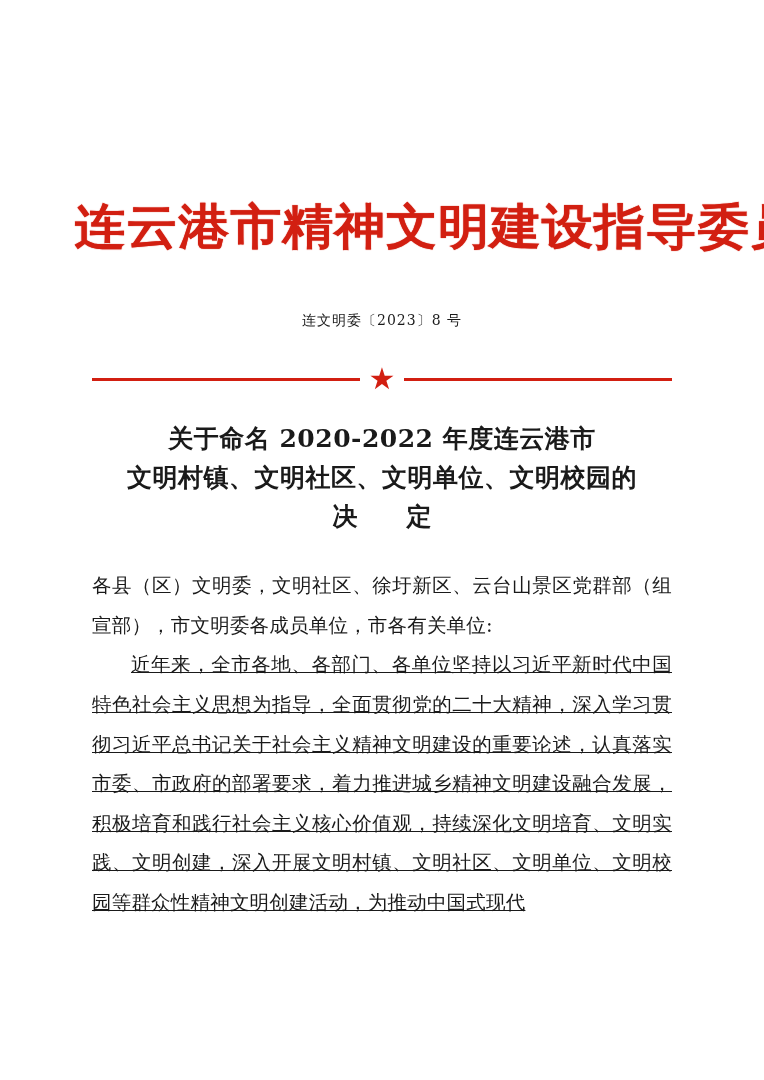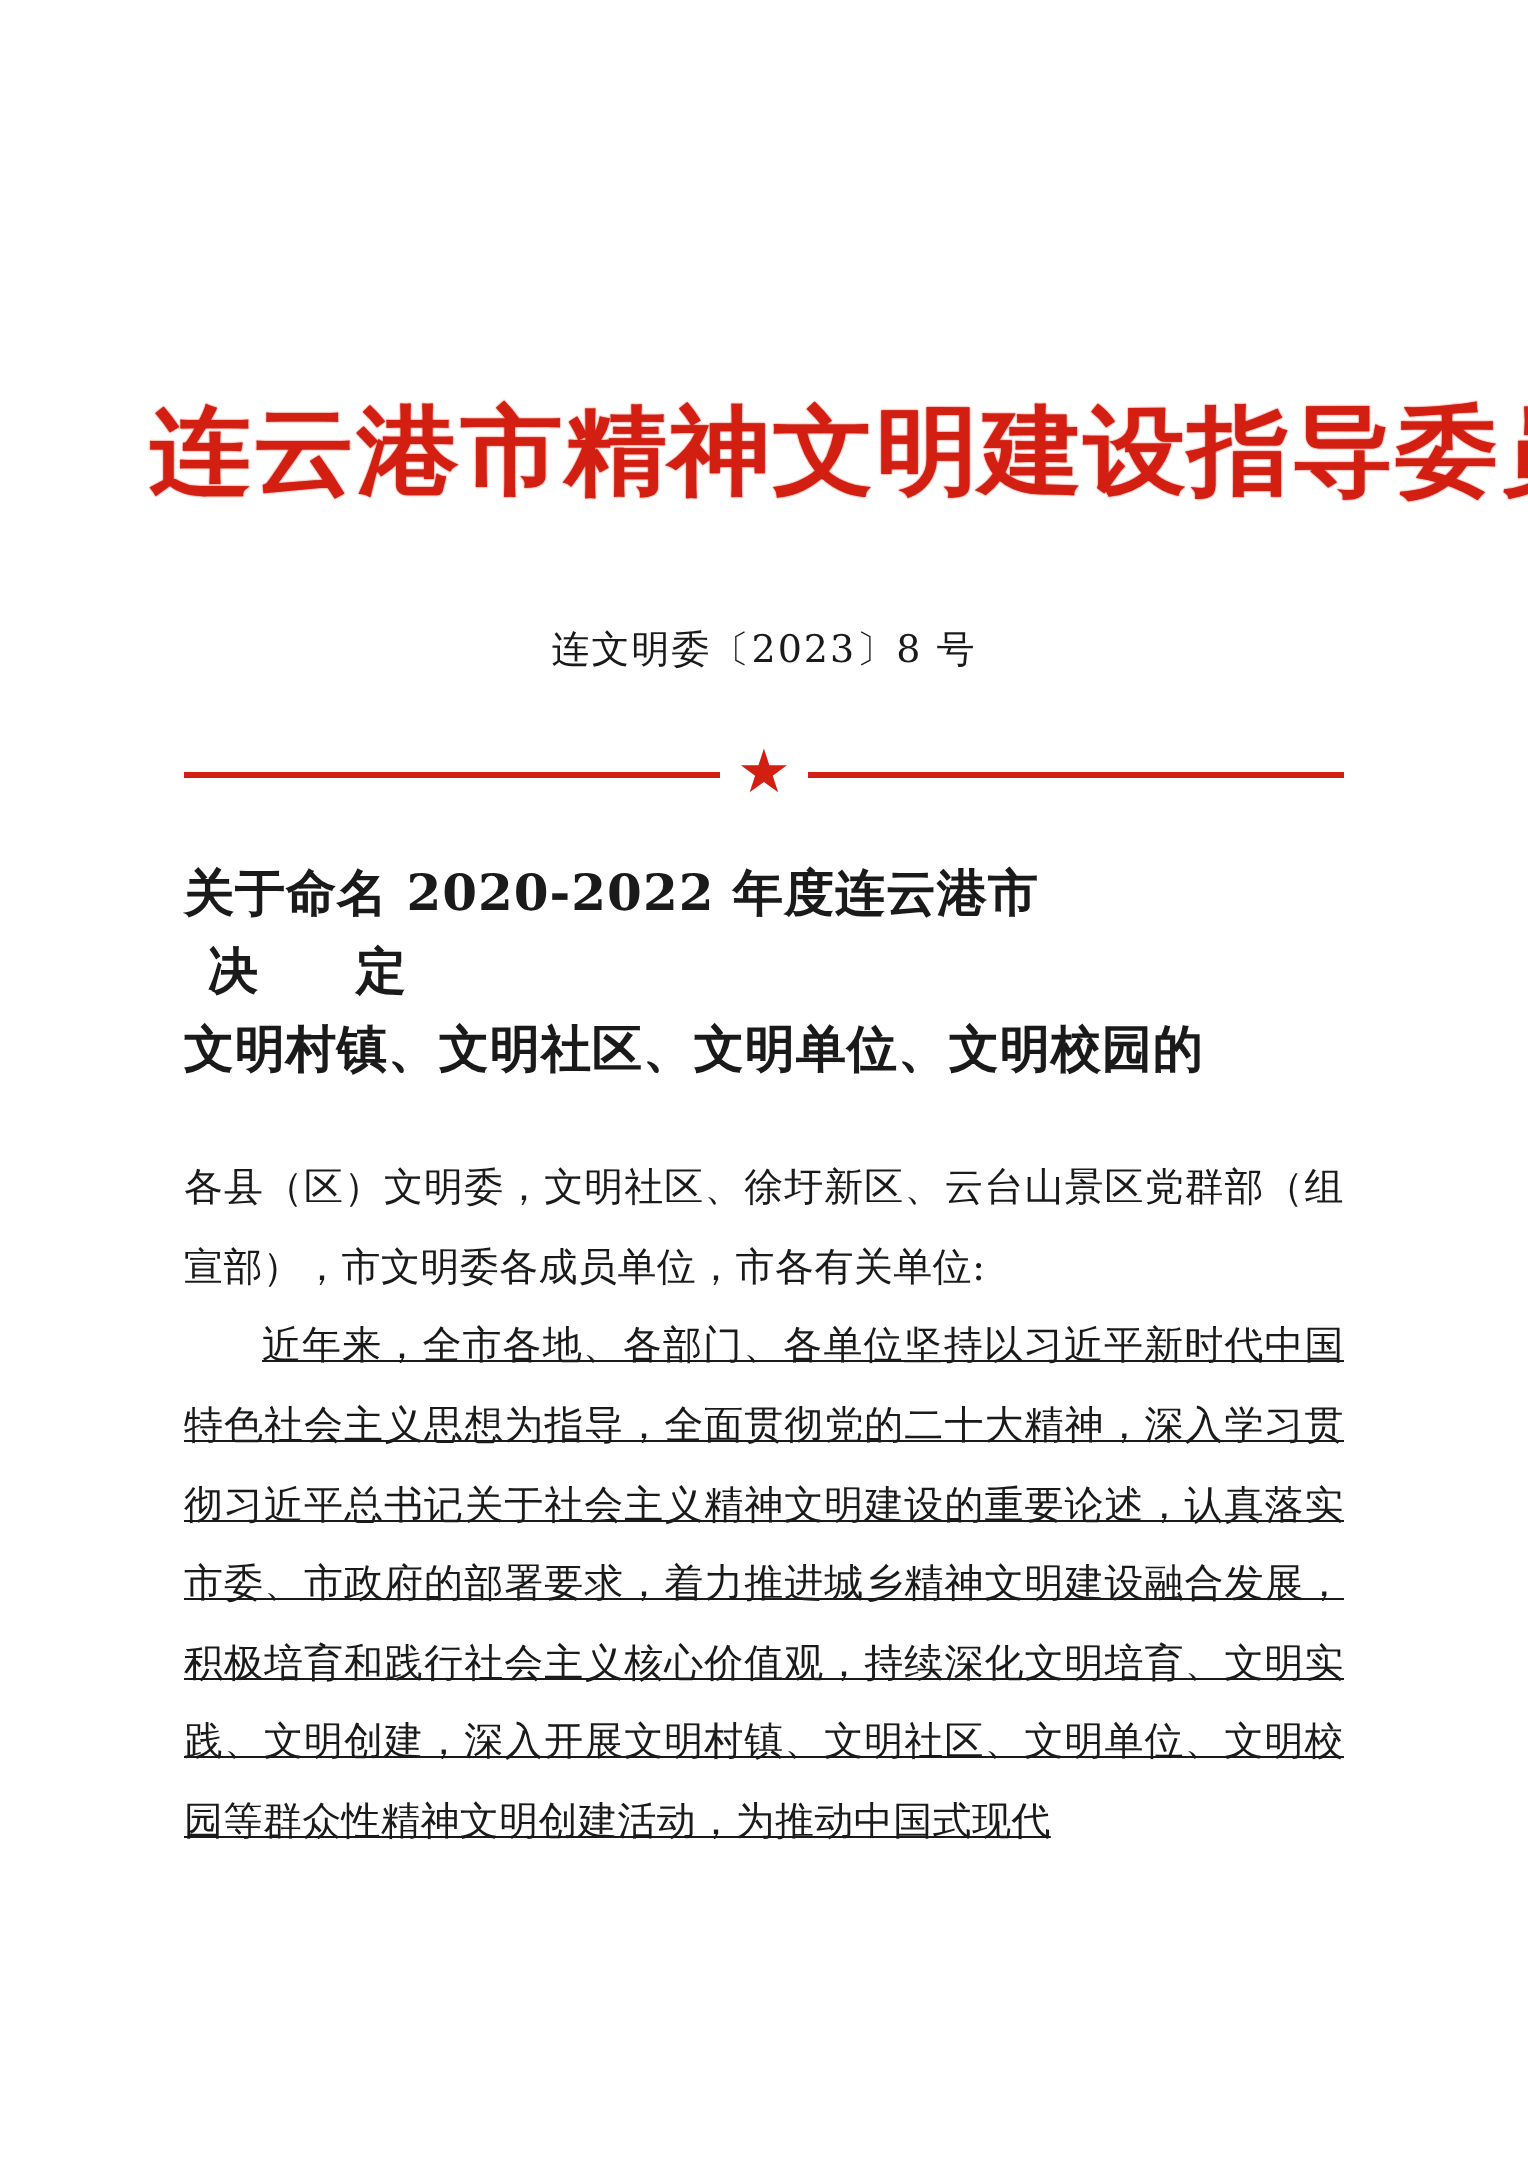--- a/index.html
+++ b/index.html
@@ -35,21 +35,21 @@
     line-height: 1.25;
     white-space: nowrap;
     transform: scaleX(1.06);
     text-shadow: 0 0 1px #d21f11;
   }
 
   
   .doc-number {
     text-align: center;
     margin-top: 56px;
-    font-size: 19px;
+    font-size: 14px;
     letter-spacing: 1px;
     color: #1a1a1a;
   }
 
   
   .separator {
     position: relative;
     margin-top: 38px;
     height: 22px;
   }
@@ -72,21 +72,21 @@
     font-size: 30px;
     line-height: 26px;
     text-align: center;
     background: #ffffff;
     padding: 0 7px;
   }
 
   
   .title {
     margin-top: 30px;
-    text-align: left;
+    text-align: center;
     font-size: 25px;
     font-weight: 700;
     line-height: 1.55;
     letter-spacing: 0.5px;
   }
   .title .line {
     display: block;
   }
   .title .line.decide {
     letter-spacing: 12px;
@@ -119,22 +119,22 @@
 
   <div class="doc-number">连文明委〔2023〕8 号</div>
 
   <div class="separator">
     <div class="rule"></div>
     <div class="star">★</div>
   </div>
 
   <div class="title">
     <span class="line">关于命名 2020-2022 年度连云港市</span>
+    <span class="line">文明村镇、文明社区、文明单位、文明校园的</span>
     <span class="line decide">决　定</span>
-    <span class="line">文明村镇、文明社区、文明单位、文明校园的</span>
   </div>
 
   <div class="body-text">
     <p>各县（区）文明委，文明社区、徐圩新区、云台山景区党群部（组宣部），市文明委各成员单位，市各有关单位:</p>
     <p class="indent">近年来，全市各地、各部门、各单位坚持以习近平新时代中国特色社会主义思想为指导，全面贯彻党的二十大精神，深入学习贯彻习近平总书记关于社会主义精神文明建设的重要论述，认真落实市委、市政府的部署要求，着力推进城乡精神文明建设融合发展，积极培育和践行社会主义核心价值观，持续深化文明培育、文明实践、文明创建，深入开展文明村镇、文明社区、文明单位、文明校园等群众性精神文明创建活动，为推动中国式现代</p>
   </div>
 
 </div>
 
 </body></html>

